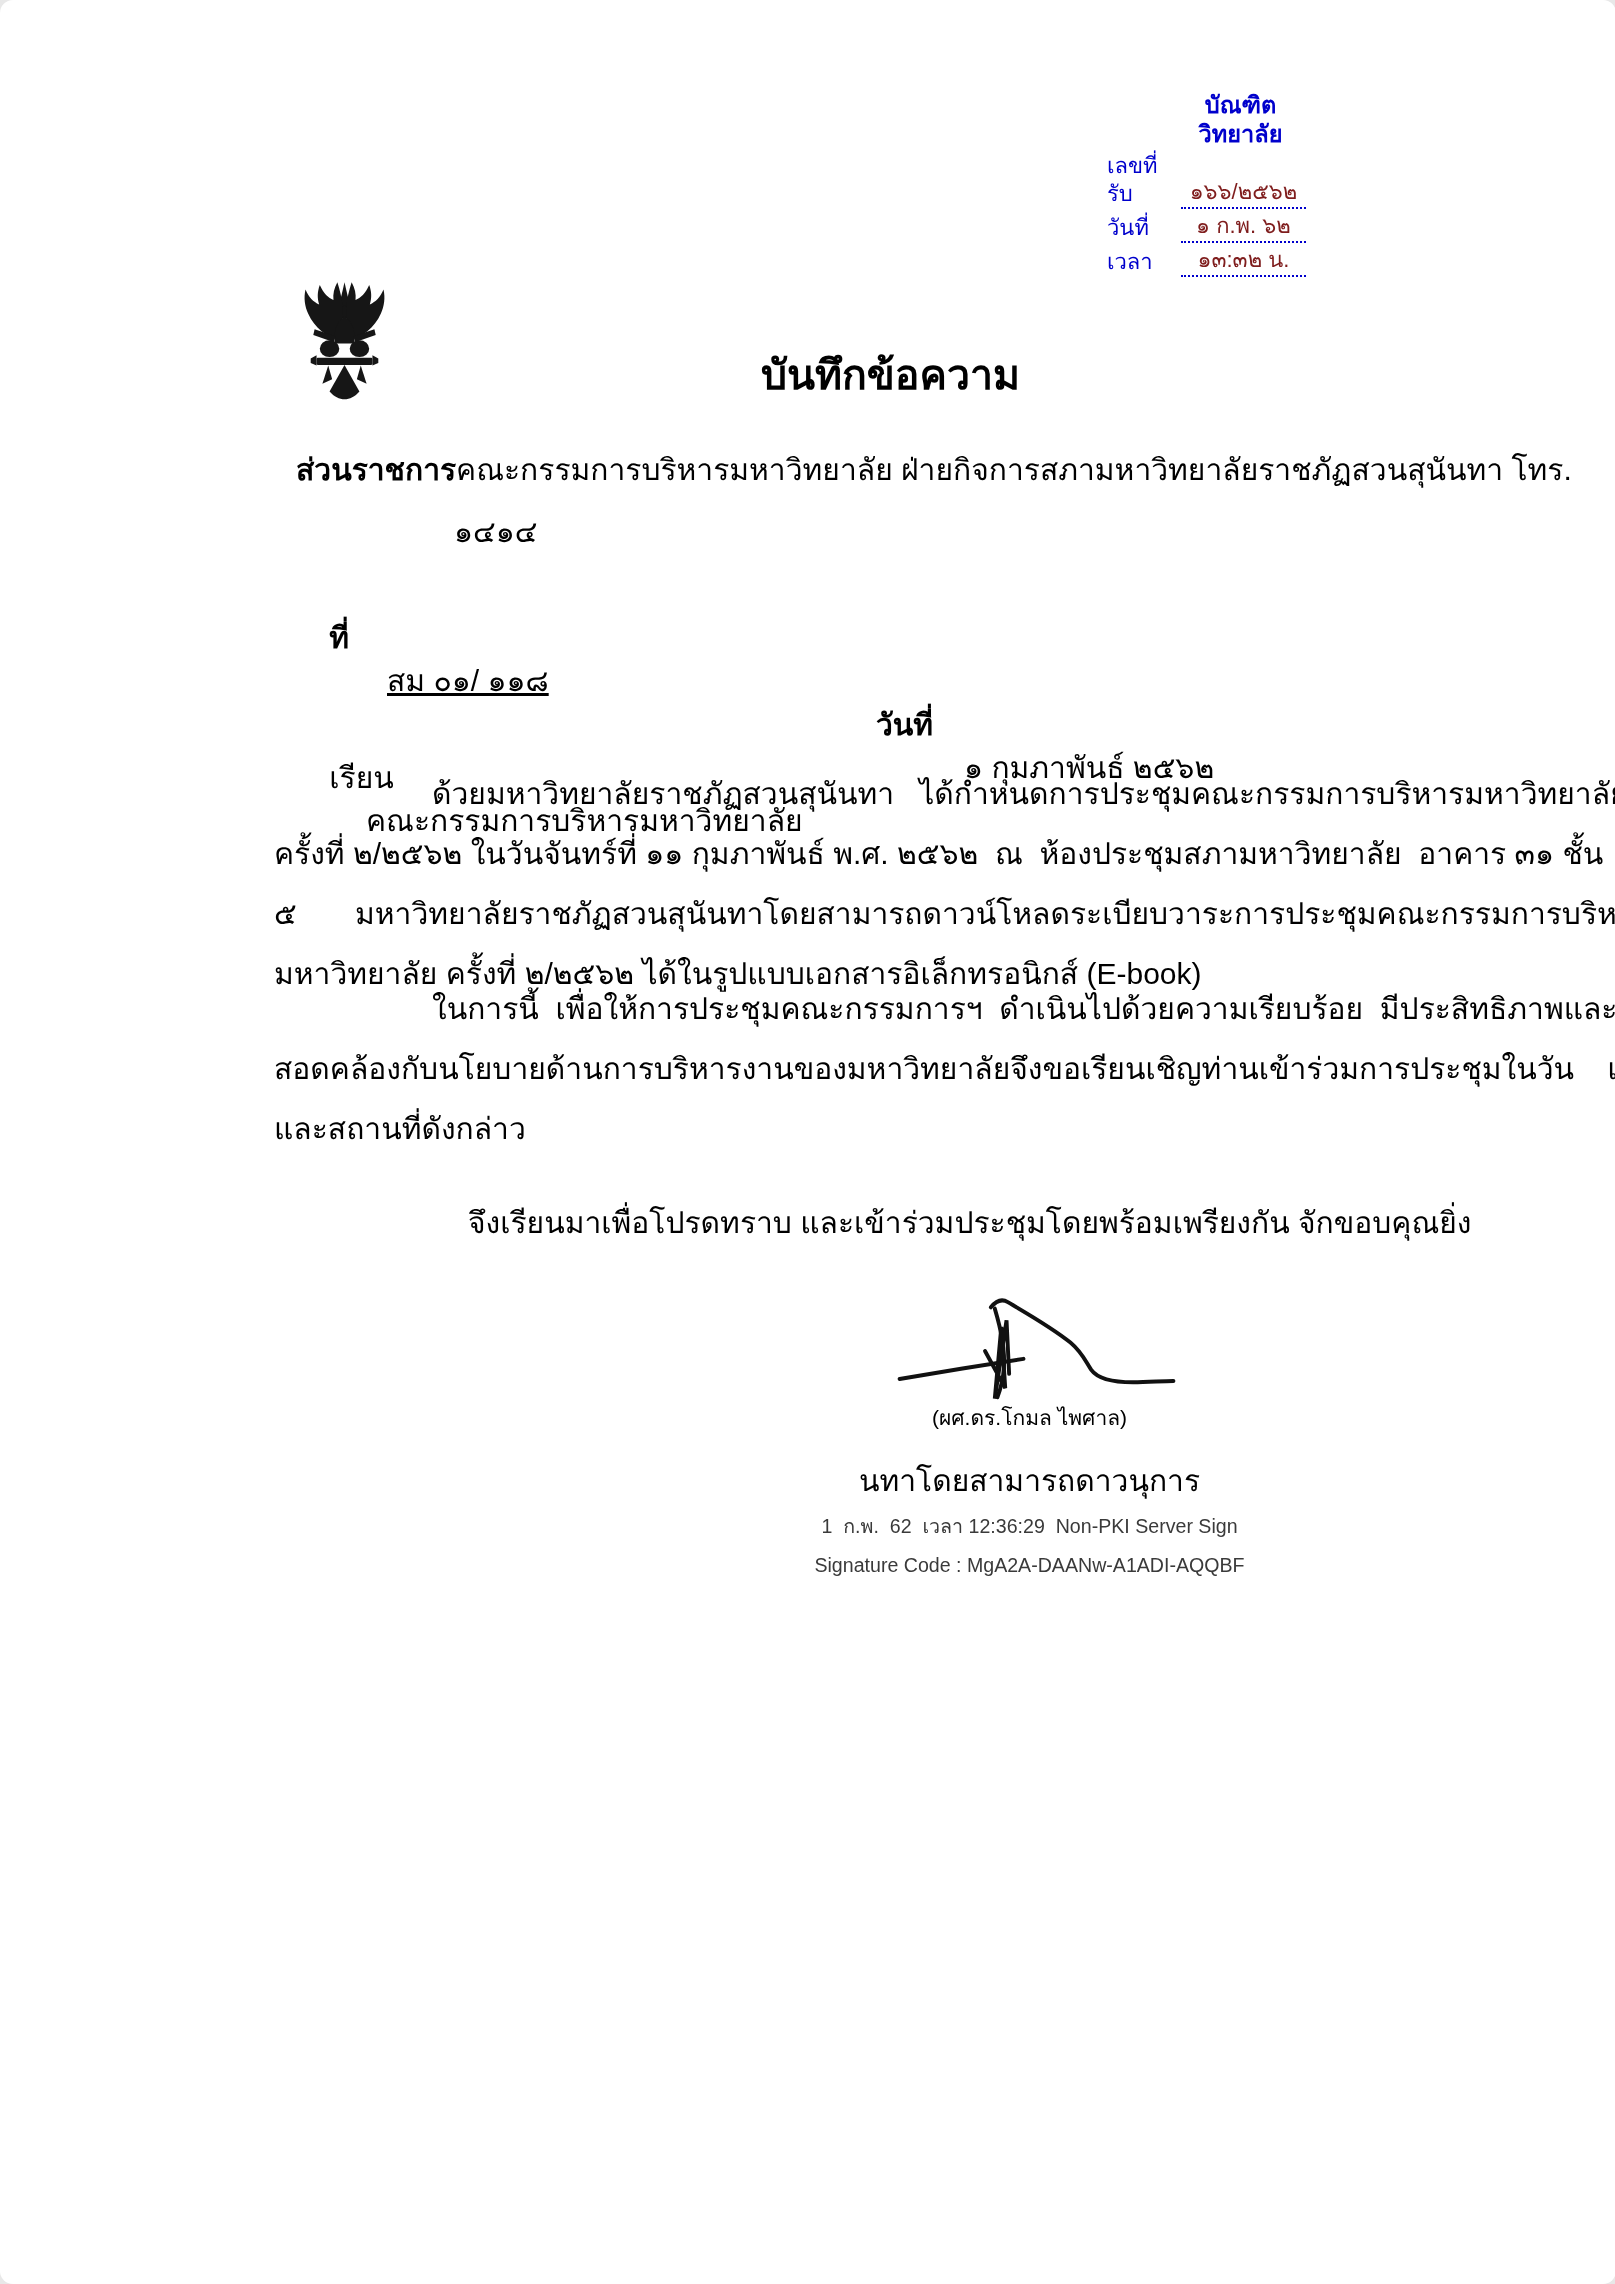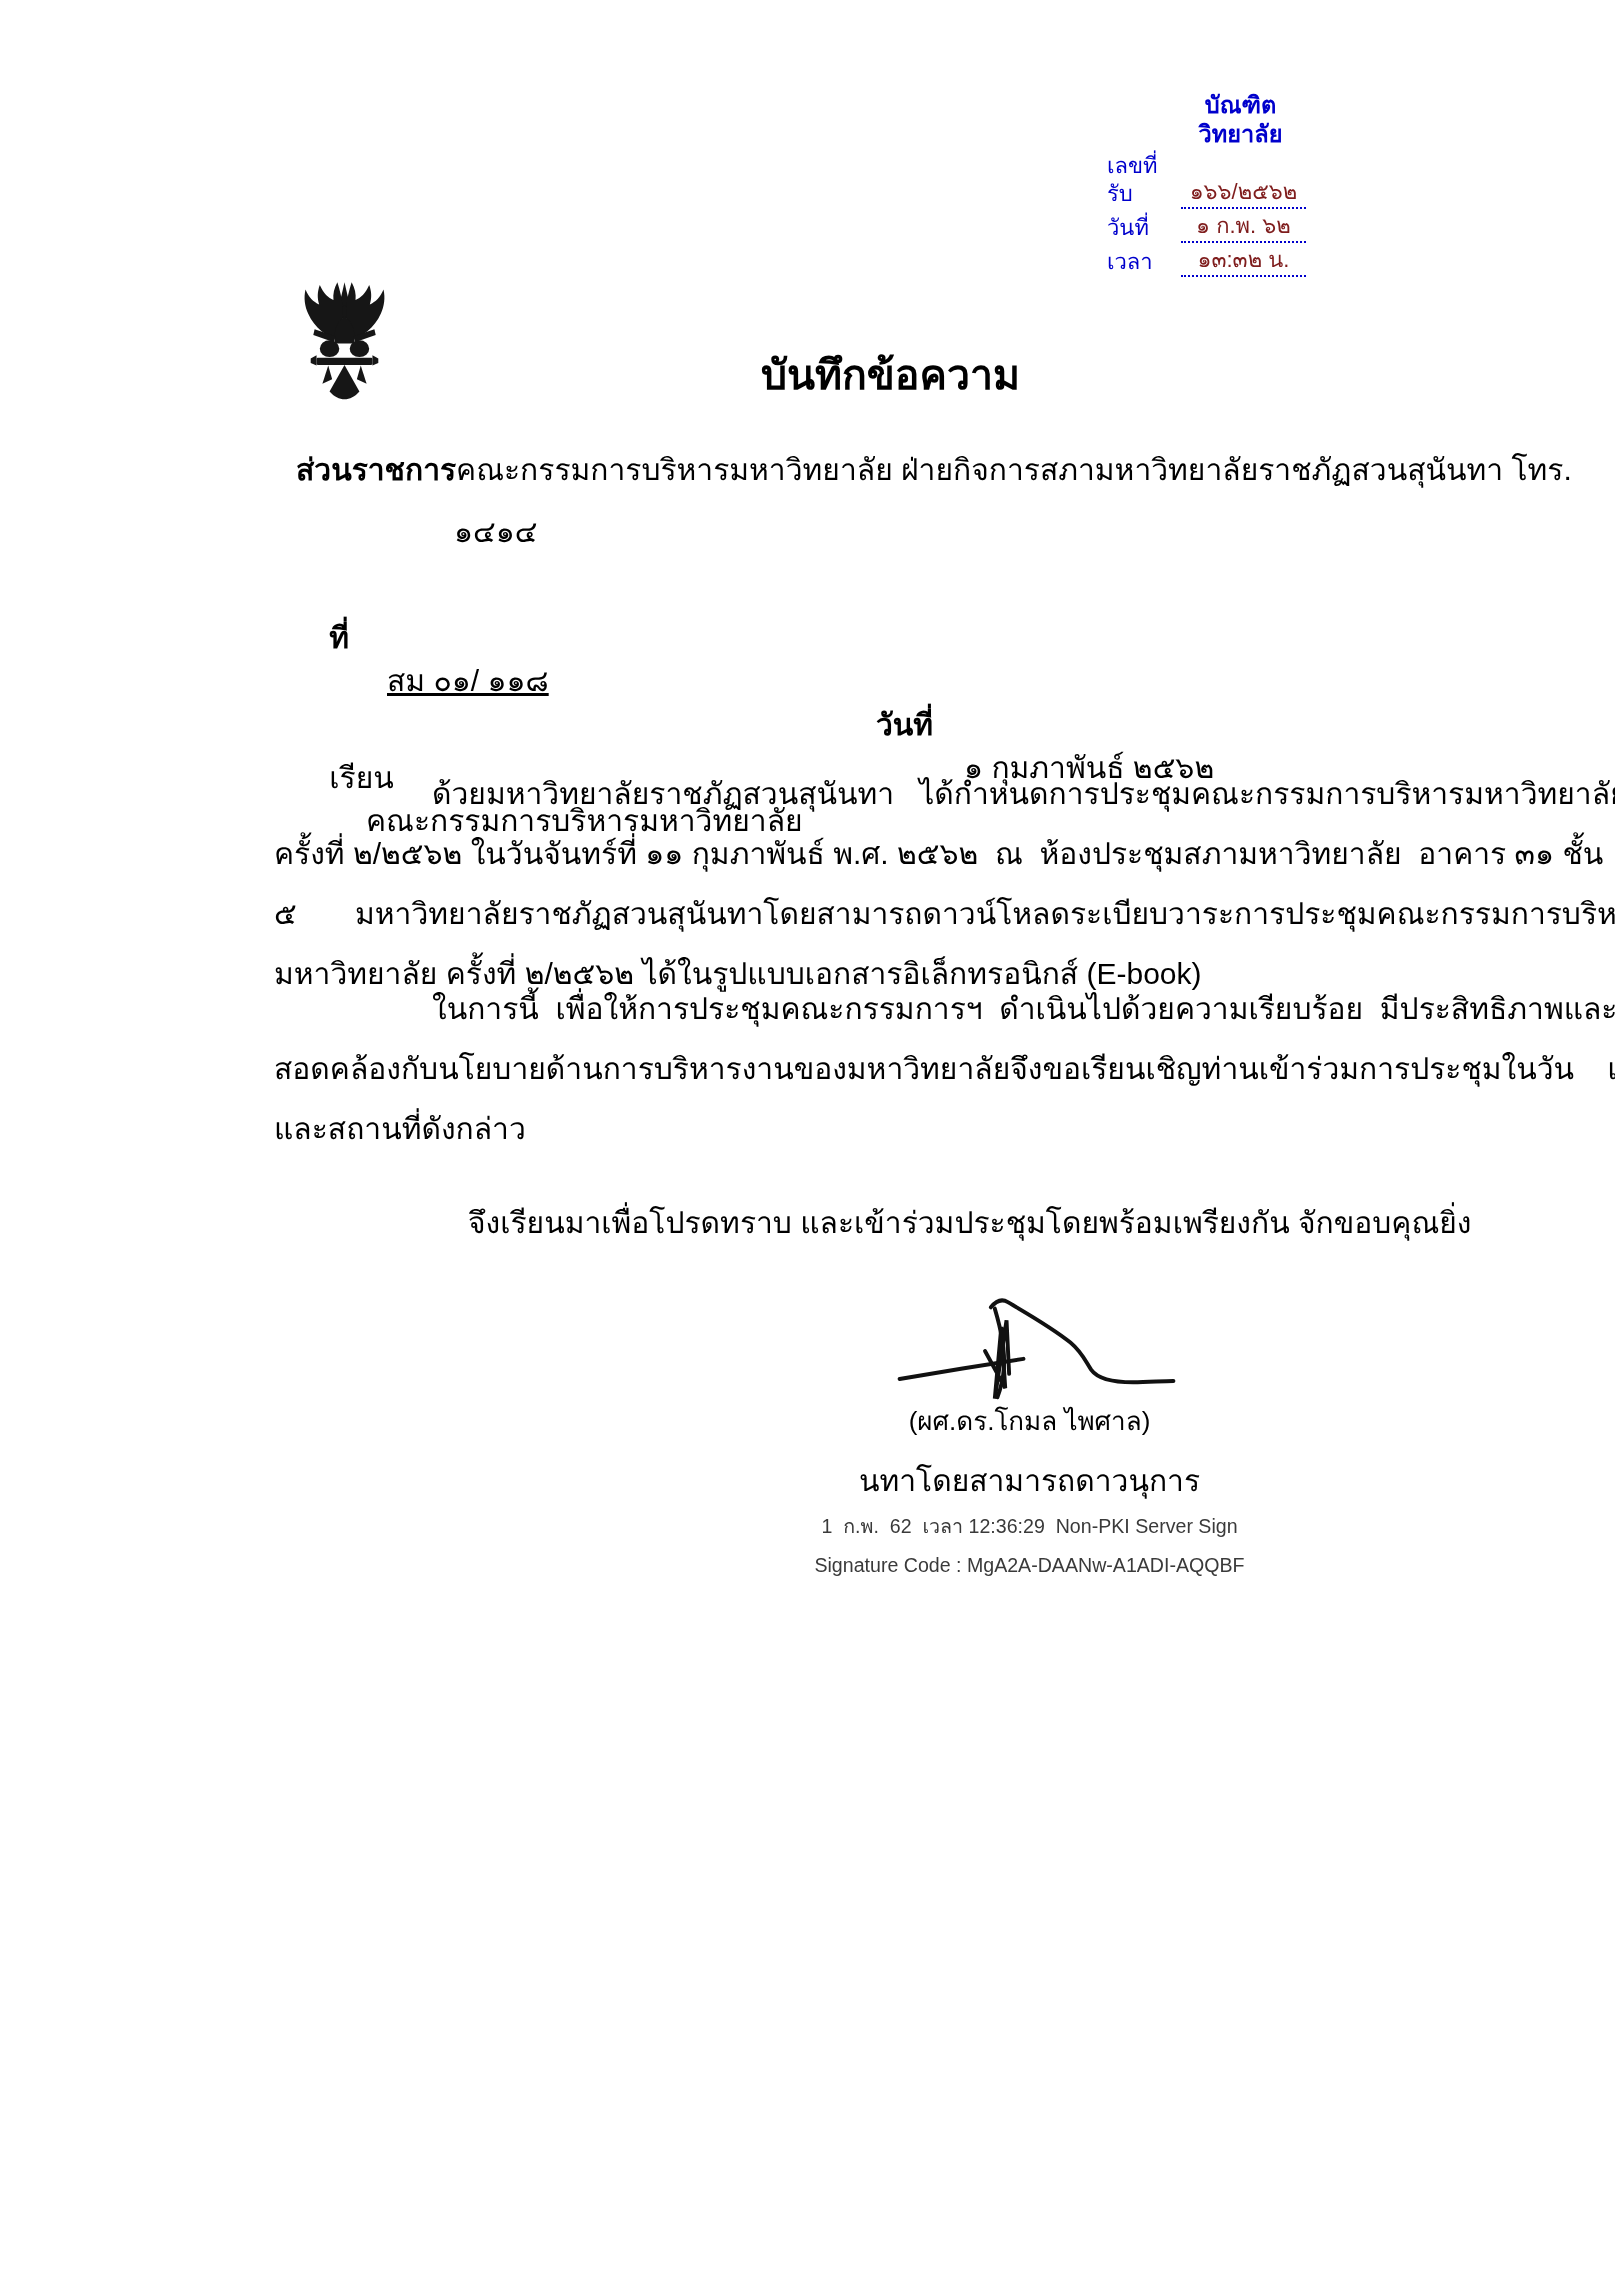--- a/index.html
+++ b/index.html
@@ -3,20 +3,21 @@
 <meta charset="utf-8">
 <style>
   html,body { margin:0; padding:0; background:#e8e8e8; }
   .page {
     position:relative;
     width:1616px; height:2284px;
     background:#ffffff;
     font-family:"Liberation Sans", sans-serif;
     color:#000;
     overflow:hidden;
+    border-radius:13px;
   }
   
   .stamp { position:absolute; left:1107px; top:91px; width:199px; }
   .stamp-org {
     margin-left:68px; text-align:center;
     font-size:23.5px; font-weight:bold; color:#0000cc;
     margin-bottom:29px; line-height:1.25;
   }
   .stamp-row { display:flex; align-items:flex-end; margin-bottom:3.9px; height:30px; }
   .stamp-label {
@@ -52,21 +53,21 @@
   .to-row .to-val { position:absolute; left:70px; }
   
   .para { position:absolute; left:274px; width:1108px; font-size:30px; }
   .para .line { height:60px; line-height:60px; white-space:pre; }
   .para .indent { padding-left:158px; }
   .para1 { top:764px; }
   .para2 { top:979px; }
   .closing { position:absolute; left:468px; top:1201px; font-size:30px; line-height:1.45; white-space:pre; }
   
   .sig-scribble { position:absolute; left:867px; top:1289px; width:326px; height:124px; }
-  .sig-name  { position:absolute; left:808px; top:1403px; width:443px; text-align:center; font-size:26px; line-height:1.4; }
+  .sig-name  { position:absolute; left:808px; top:1403px; width:443px; text-align:center; font-size:21px; line-height:1.4; }
   .sig-role  { position:absolute; left:808px; top:1460px; width:443px; text-align:center; font-size:30px; line-height:1.4; }
   .sig-meta1 { position:absolute; left:769px; top:1514px; width:521px; text-align:center;
                font-size:19.6px; color:#3a3a3a; line-height:1.3; white-space:pre; }
   .sig-meta2 { position:absolute; left:769px; top:1553px; width:521px; text-align:center;
                font-size:19.6px; color:#3a3a3a; line-height:1.3; white-space:pre; }
 </style>
 </head>
 <body>
 
 <div class="page">

